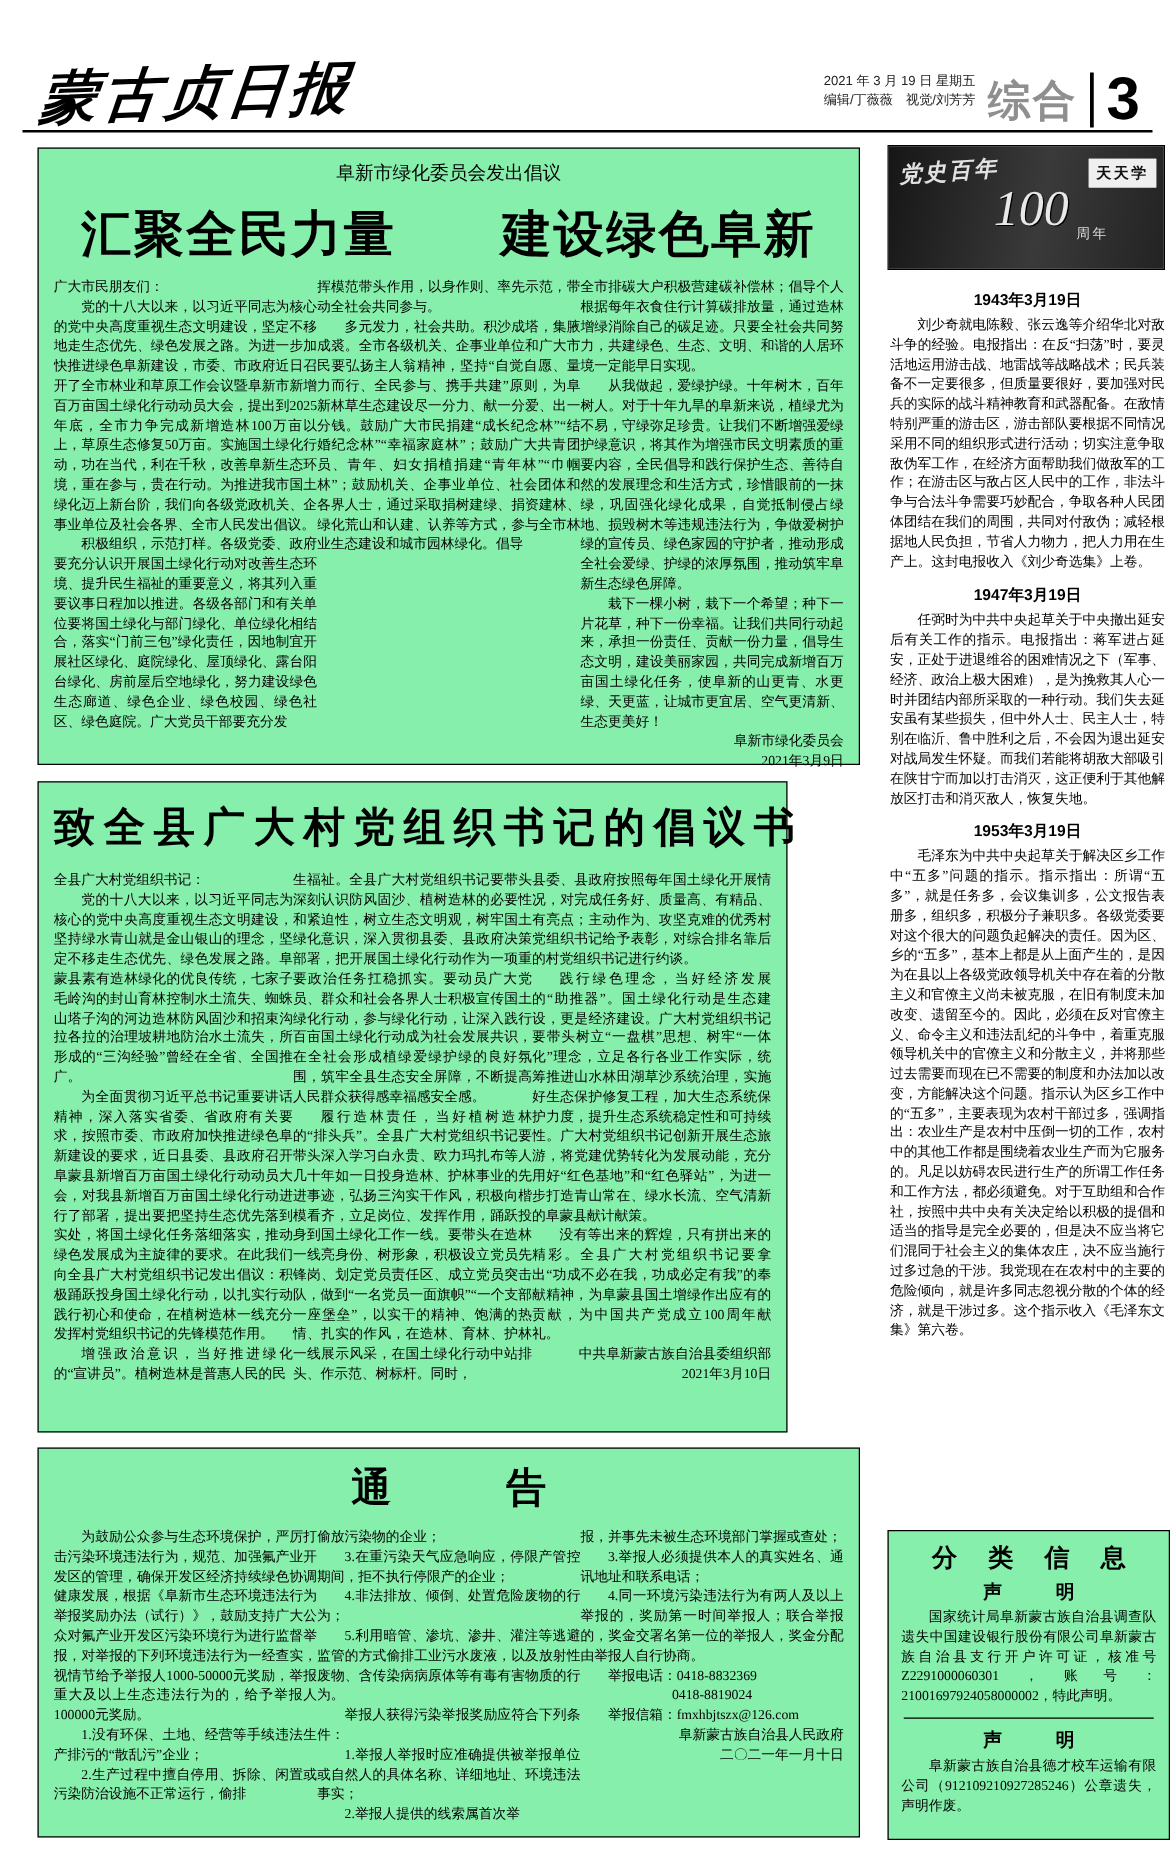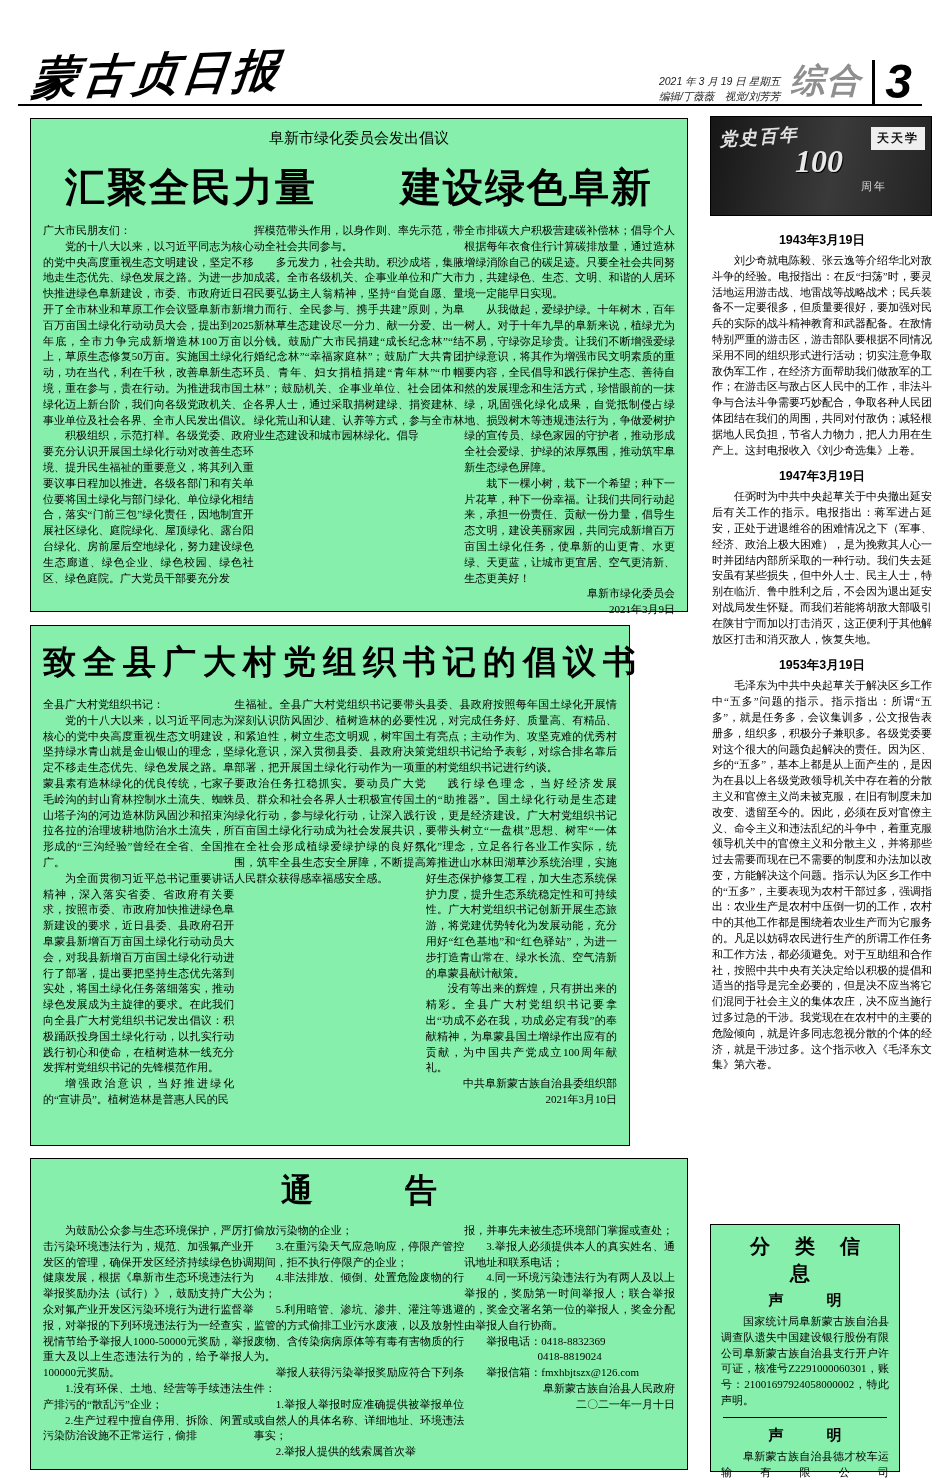--- a/index.html
+++ b/index.html
@@ -1,21 +1,21 @@
 <!DOCTYPE html>
 <html><head>
 <meta charset="utf-8">
 <style>
   html,body{margin:0;padding:0;background:#e8e8e8;}
   .page{position:relative;width:940px;height:1480px;background:#ffffff;overflow:hidden;
         font-family:"Liberation Serif","DejaVu Serif",serif;color:#000;}
   
   .masthead{position:absolute;left:32px;top:44px;font-size:46px;font-weight:bold;font-style:italic;
             transform:skew(-6deg,-2deg);letter-spacing:4px;white-space:nowrap;}
-  .hdr-right{position:absolute;right:28px;top:58px;display:flex;align-items:flex-end;gap:10px;font-style:italic;}
+  .hdr-right{position:absolute;right:28px;top:58px;display:flex;align-items:flex-start;gap:10px;}
   .hdr-dates{font-family:"Liberation Sans","DejaVu Sans",sans-serif;font-size:10.5px;line-height:15px;color:#222;text-align:left;}
   .hdr-section{font-size:34px;font-weight:bold;color:#8f8f8f;letter-spacing:2px;
                font-family:"Liberation Sans","DejaVu Sans",sans-serif;}
   .hdr-vdiv{width:3px;height:44px;background:#000;}
   .hdr-page{font-size:48px;font-weight:bold;font-family:"Liberation Sans","DejaVu Sans",sans-serif;line-height:44px;}
   .hdr-rule{position:absolute;left:18px;right:18px;top:104px;height:2px;background:#000;}
   
   .box{position:absolute;border:1px solid #000;background:#86efac;box-sizing:border-box;padding:8px 12px;}
   #article1{left:30px;top:118px;width:658px;height:494px;}
   #article2{left:30px;top:625px;width:600px;height:521px;}
@@ -30,29 +30,29 @@
   #notice .cols{height:246px;}
   .col{flex:1 1 0;overflow:hidden;}
   .para{margin:0;font-size:11px;line-height:15.8px;text-align:justify;text-indent:2em;}
   .noindent{text-indent:0;}
   
   .banner{position:absolute;left:710px;top:116px;width:222px;height:100px;box-sizing:border-box;
           border:1px solid #000;background:linear-gradient(100deg,#161616 0%,#3a3a3a 55%,#232323 100%);
           color:#f2f2f2;overflow:hidden;}
   .banner-script{position:absolute;left:8px;top:8px;font-size:18px;font-style:italic;font-weight:bold;
                  letter-spacing:2px;opacity:.92;transform:rotate(-4deg);}
-  .banner-100{position:absolute;left:84px;top:26px;font-size:32px;font-weight:bold;font-style:italic;
+  .banner-100{position:absolute;left:84px;top:26px;font-size:40px;font-weight:normal;font-style:italic;
               color:#e8e8e8;text-shadow:1px 1px 0 #000;}
   .banner-anniv{position:absolute;left:150px;top:62px;font-size:11px;color:#ddd;letter-spacing:2px;text-align:center;}
   .banner-box{position:absolute;right:6px;top:10px;border:1px solid #eee;background:#efefef;color:#111;
               font-size:12px;font-weight:bold;padding:2px 5px;letter-spacing:2px;}
   .history{position:absolute;left:712px;top:230px;width:220px;height:986px;overflow:hidden;}
   .hist-date{font-weight:bold;font-size:12.5px;margin:10px 0 4px;font-family:"Liberation Sans","DejaVu Sans",sans-serif;text-align:center;}
   .history .hist-date:first-child{margin-top:2px;}
-  #classified{left:710px;top:1224px;width:190px;height:248px;padding:6px 10px;}
+  #classified{left:710px;top:1224px;width:226px;height:248px;padding:6px 10px;}
   .cls-title{text-align:center;font-size:20px;font-weight:bold;letter-spacing:10px;text-indent:10px;margin:2px 0 4px;}
   .cls-heading{text-align:center;font-size:15px;font-weight:bold;letter-spacing:14px;text-indent:14px;margin:4px 0 4px;}
   .cls-divider{height:1px;background:#000;margin:8px 2px;}
 </style>
 </head>
 <body>
 
 <div class="page">
 
   <div class="masthead">蒙古贞日报</div>
@@ -94,20 +94,21 @@
     <div class="headline2">致全县广大村党组织书记的倡议书</div>
     <div class="cols">
       <div class="col">
           <p class="para noindent">全县广大村党组织书记：</p>
           <p class="para">党的十八大以来，以习近平同志为核心的党中央高度重视生态文明建设，坚持绿水青山就是金山银山的理念，坚定不移走生态优先、绿色发展之路。阜蒙县素有造林绿化的优良传统，七家子毛岭沟的封山育林控制水土流失、蜘蛛山塔子沟的河边造林防风固沙和招束沟拉各拉的治理坡耕地防治水土流失，所形成的“三沟经验”曾经在全省、全国推广。</p>
           <p class="para">为全面贯彻习近平总书记重要讲话精神，深入落实省委、省政府有关要求，按照市委、市政府加快推进绿色阜新建设的要求，近日县委、县政府召开阜蒙县新增百万亩国土绿化行动动员大会，对我县新增百万亩国土绿化行动进行了部署，提出要把坚持生态优先落到实处，将国土绿化任务落细落实，推动绿色发展成为主旋律的要求。在此我们向全县广大村党组织书记发出倡议：积极踊跃投身国土绿化行动，以扎实行动践行初心和使命，在植树造林一线充分发挥村党组织书记的先锋模范作用。</p>
           <p class="para">增强政治意识，当好推进绿化的“宣讲员”。植树造林是普惠人民的民</p>
         </div>
       <div class="col">
           <p class="para noindent">生福祉。全县广大村党组织书记要带头深刻认识防风固沙、植树造林的必要性和紧迫性，树立生态文明观，树牢国土绿化意识，深入贯彻县委、县政府决策部署，把开展国土绿化行动作为一项重要政治任务扛稳抓实。要动员广大党员、群众和社会各界人士积极宣传国土绿化行动，参与绿化行动，让深入践行百亩国土绿化行动成为社会发展共识，在全社会形成植绿爱绿护绿的良好氛围，筑牢全县生态安全屏障，不断提高人民群众获得感幸福感安全感。</p>
+          <p class="para">履行造林责任，当好植树造林的“排头兵”。全县广大村党组织书记要带头深入学习白永贵、欧力玛扎布等人几十年如一日投身造林、护林事业的先进事迹，弘扬三沟实干作风，积极向楷模看齐，立足岗位、发挥作用，踊跃投身到国土绿化工作一线。要带头在造林一线亮身份、树形象，积极设立党员先锋岗、划定党员责任区、成立党员突击队，做到“一名党员一面旗帜”“一个支部一座堡垒”，以实干的精神、饱满的热情、扎实的作风，在造林、育林、护林一线展示风采，在国土绿化行动中站排头、作示范、树标杆。同时，</p>
         </div>
       <div class="col">
           <p class="para noindent">县委、县政府按照每年国土绿化开展情况，对完成任务好、质量高、有精品、有亮点；主动作为、攻坚克难的优秀村党组织书记给予表彰，对综合排名靠后的村党组织书记进行约谈。</p>
           <p class="para">践行绿色理念，当好经济发展的“助推器”。国土绿化行动是生态建设，更是经济建设。广大村党组织书记要带头树立“一盘棋”思想、树牢“一体化”理念，立足各行各业工作实际，统筹推进山水林田湖草沙系统治理，实施好生态保护修复工程，加大生态系统保护力度，提升生态系统稳定性和可持续性。广大村党组织书记创新开展生态旅游，将党建优势转化为发展动能，充分用好“红色基地”和“红色驿站”，为进一步打造青山常在、绿水长流、空气清新的阜蒙县献计献策。</p>
           <p class="para">没有等出来的辉煌，只有拼出来的精彩。全县广大村党组织书记要拿出“功成不必在我，功成必定有我”的奉献精神，为阜蒙县国土增绿作出应有的贡献，为中国共产党成立100周年献礼。</p>
           <p class="para noindent" style="text-align: right;">中共阜新蒙古族自治县委组织部</p>
           <p class="para noindent" style="text-align: right;">2021年3月10日</p>
         </div>
     </div>
   </div>

